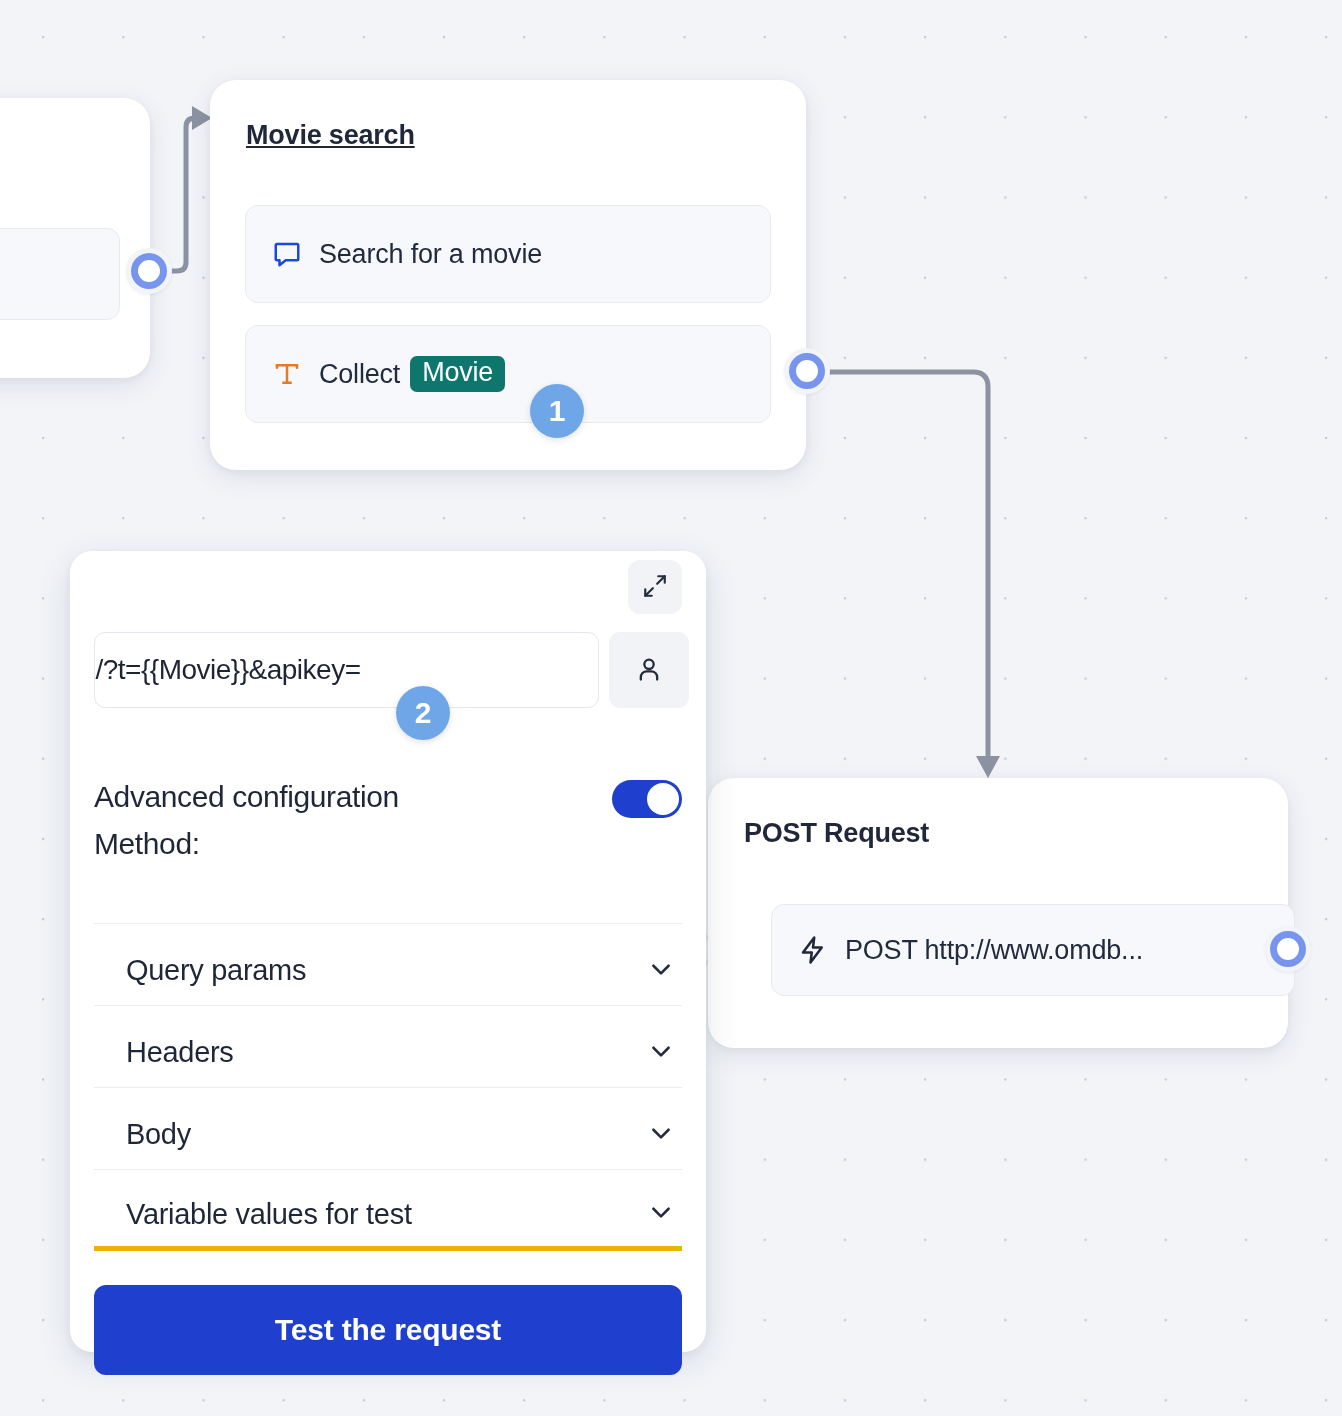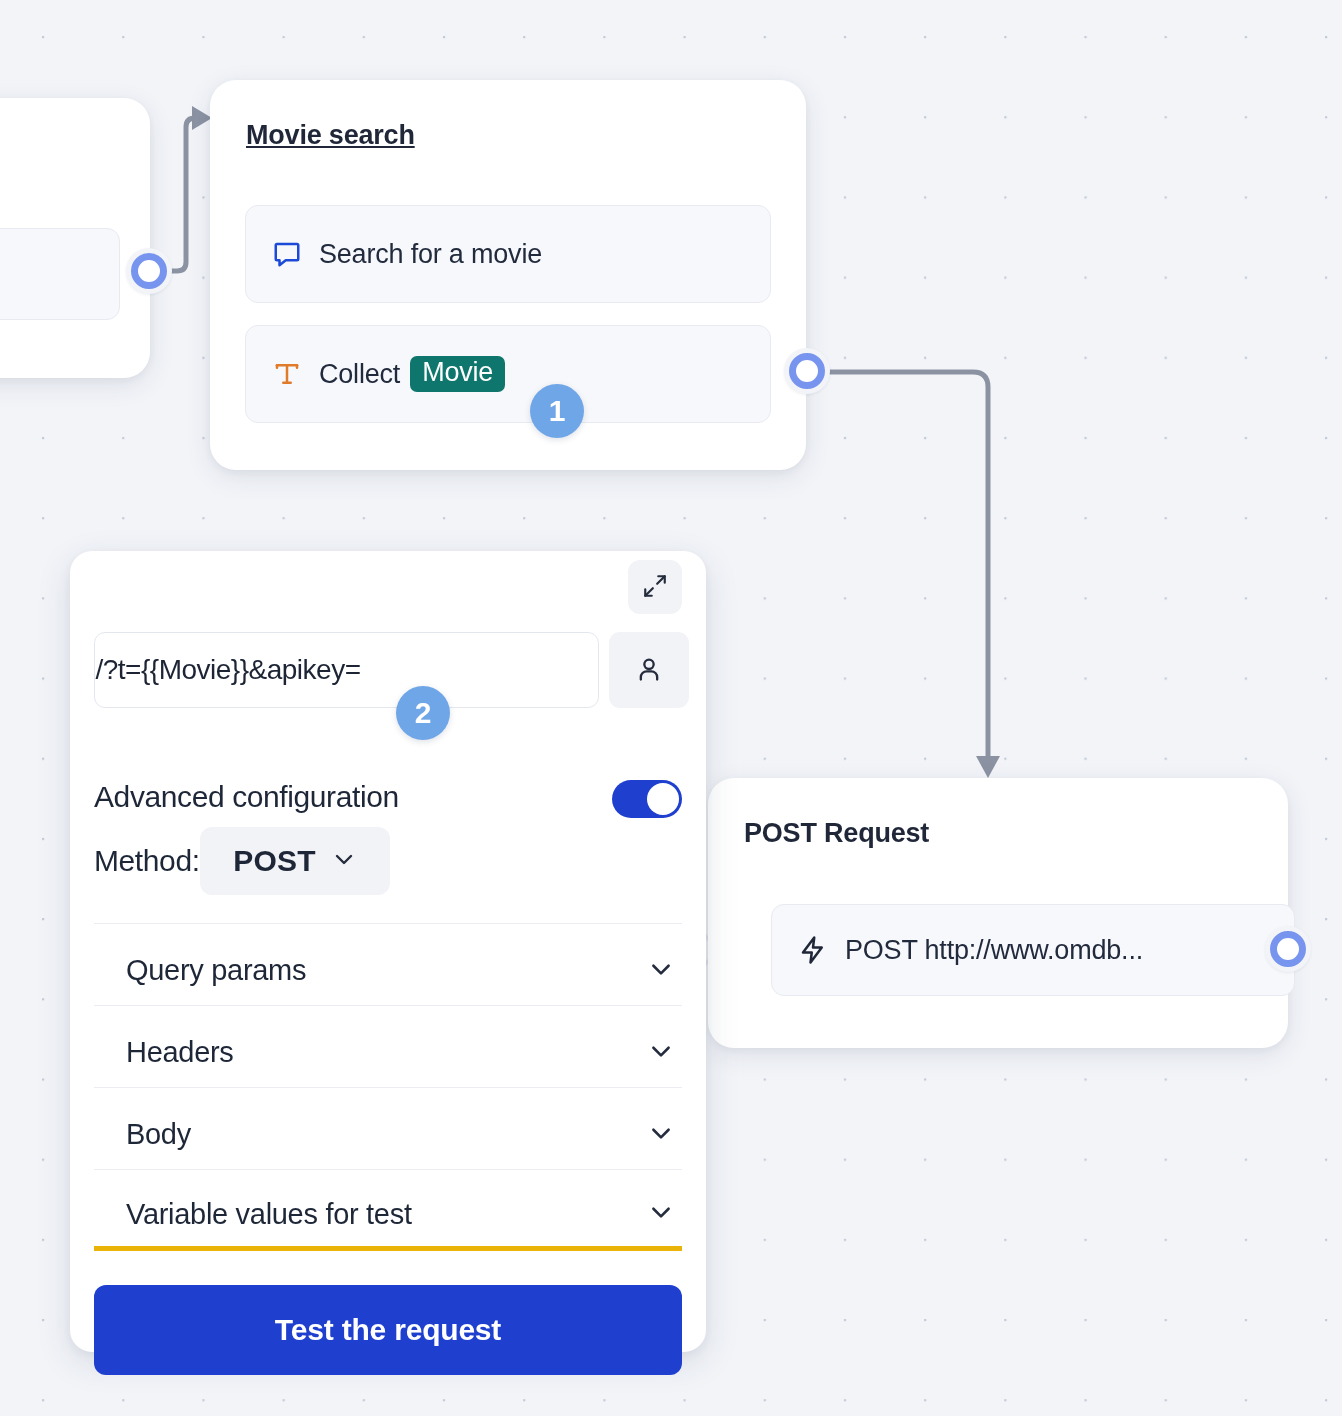--- a/index.html
+++ b/index.html
@@ -435,28 +435,20 @@
     </button>
   </div>
 
   <div id="advanced-config-row">
     <span id="advanced-config-label">Advanced configuration</span>
     <button id="advanced-config-toggle"></button>
   </div>
 
   <div id="method-row">
     <span id="method-label">Method:</span>
-    <div id="method-select">
-      <span id="method-value">POST</span>
-      <span>
-        <svg width="24" height="24" viewBox="0 0 24 24" fill="none" stroke="#242c3d" stroke-width="2.4" stroke-linecap="round" stroke-linejoin="round">
-          <path d="M5 9l7 7 7-7"></path>
-        </svg>
-      </span>
-    </div>
   </div>
 
   <div id="accordion-list">
 
     <div class="accordion-item">
       <span class="accordion-label">Query params</span>
       <span>
         <svg width="26" height="26" viewBox="0 0 24 24" fill="none" stroke="#242c3d" stroke-width="2.4" stroke-linecap="round" stroke-linejoin="round">
           <path d="M5 9l7 7 7-7"></path>
         </svg>

